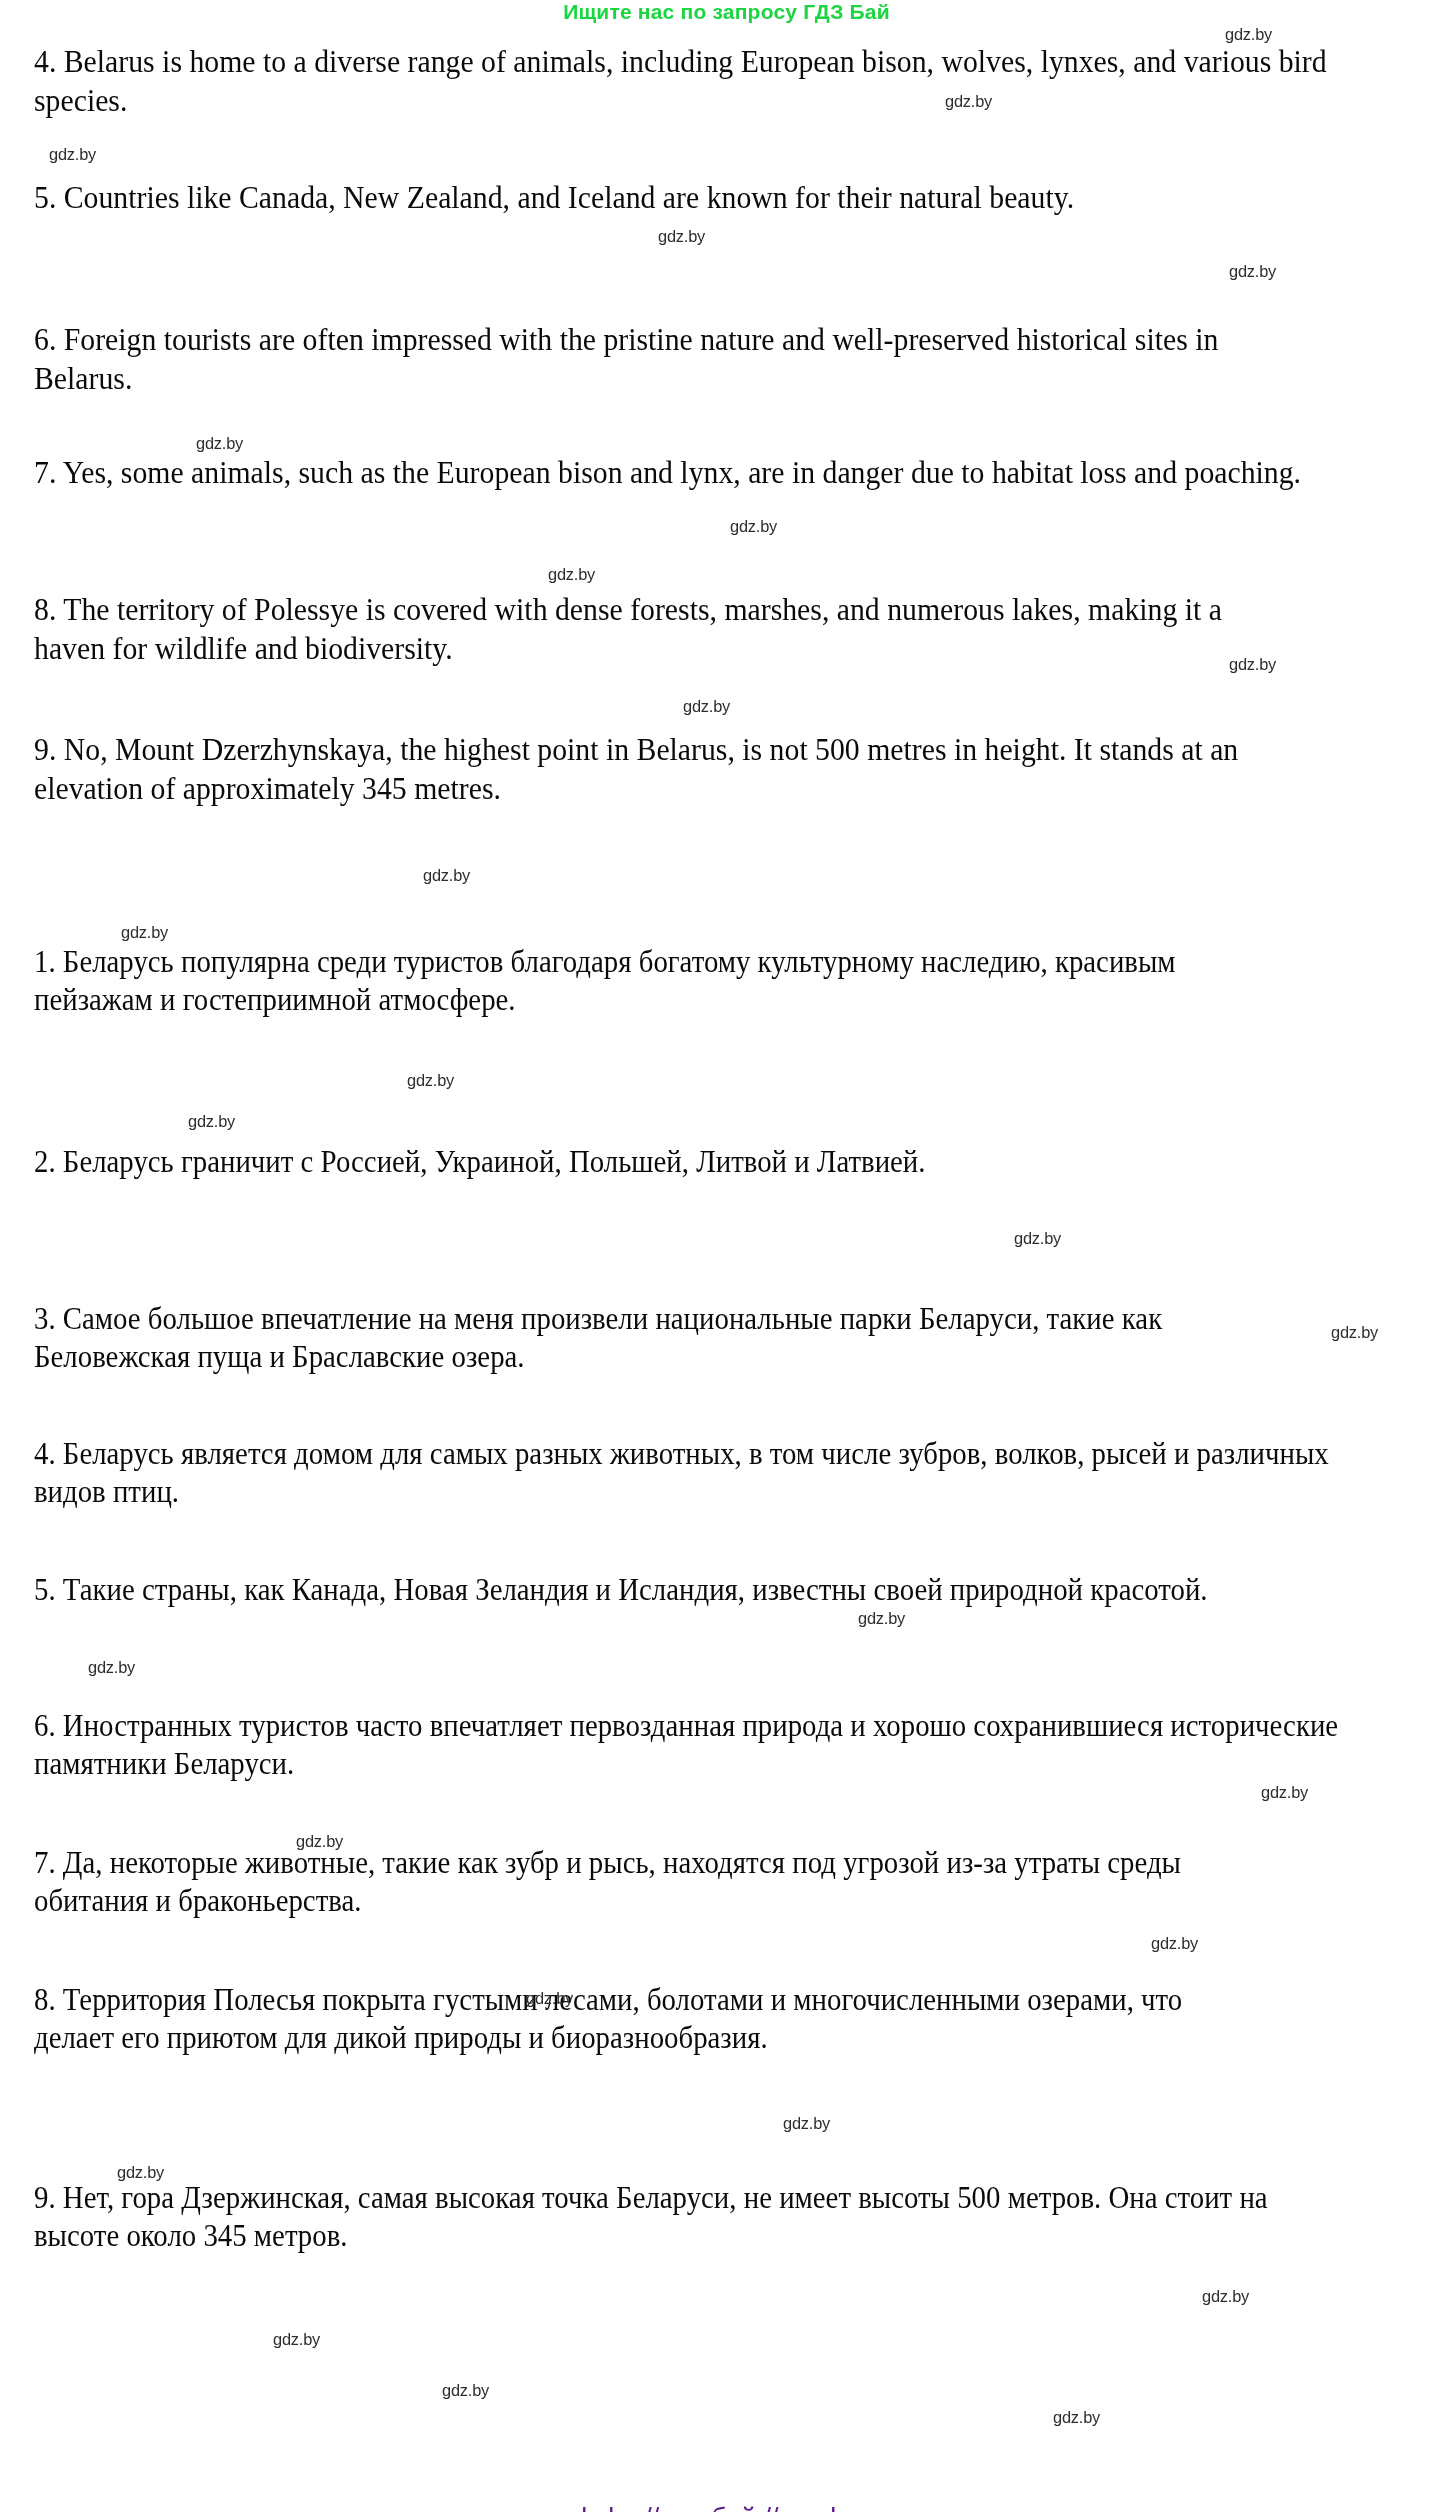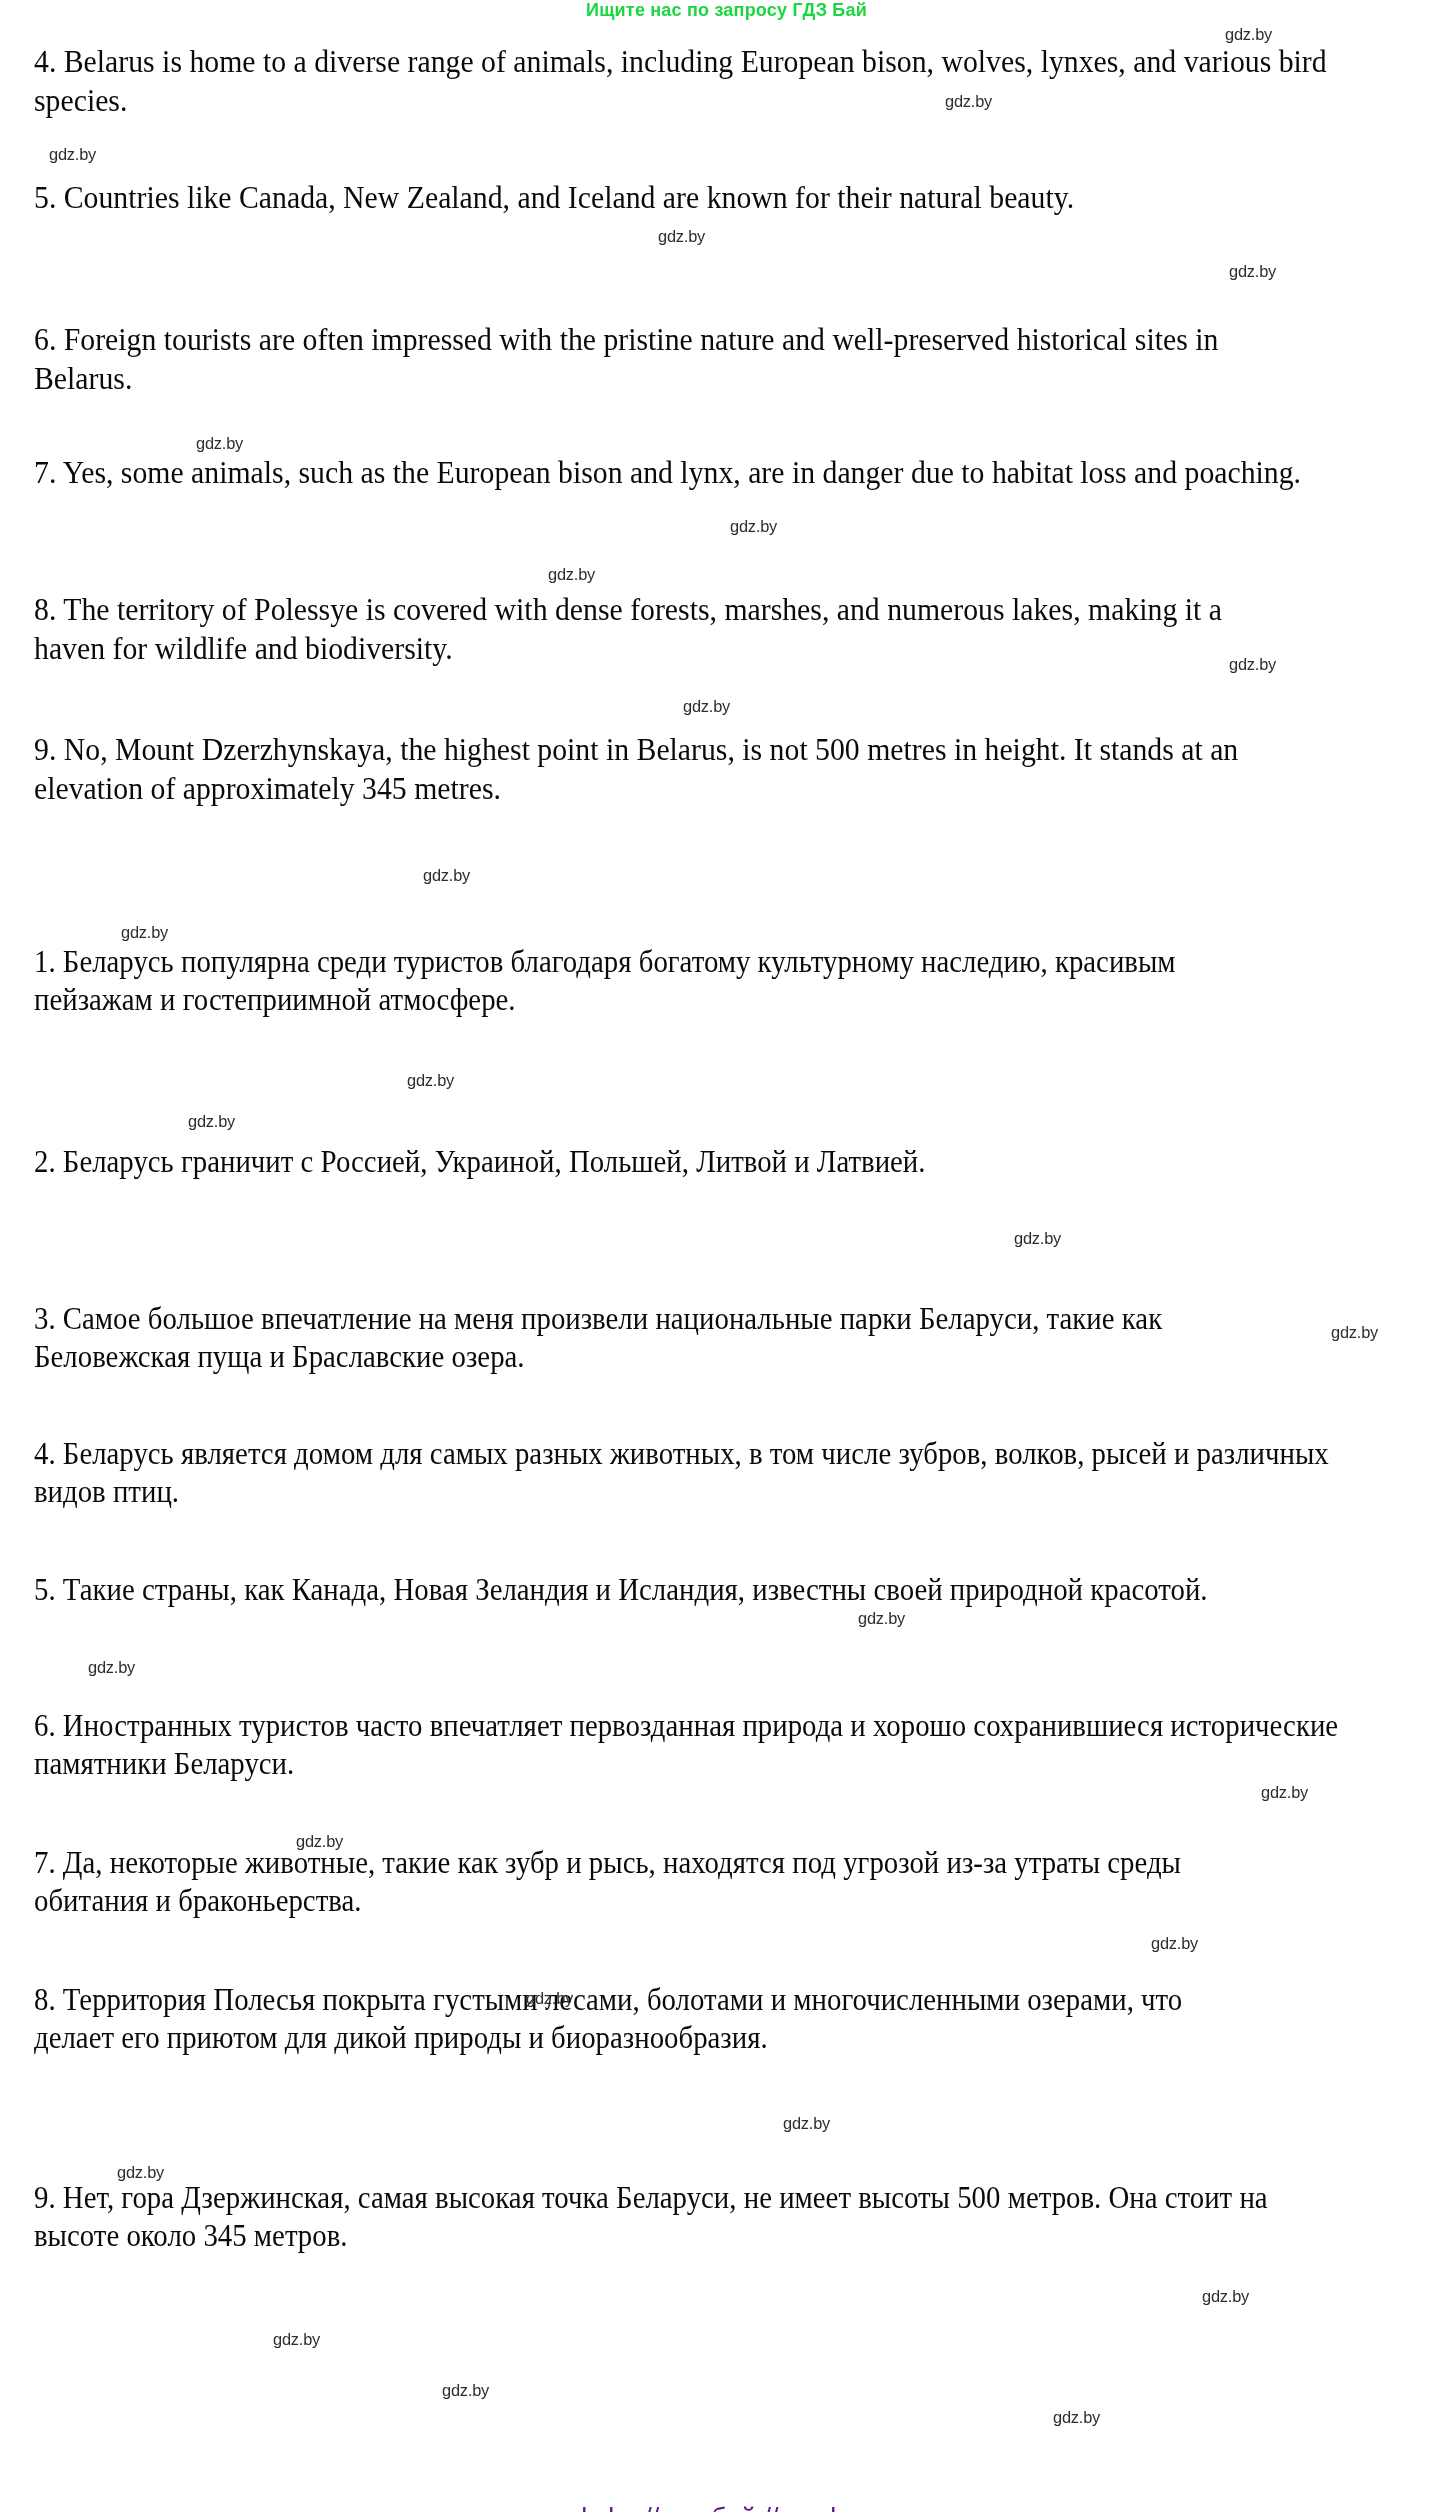--- a/index.html
+++ b/index.html
@@ -18,21 +18,21 @@
 
   
   .site-header {
     position: absolute;
     top: 0px;
     left: 0;
     width: 1453px;
     text-align: center;
     font-family: "Liberation Sans", sans-serif;
     font-weight: bold;
-    font-size: 18px;
+    font-size: 21px;
     color: #1bd641;
     letter-spacing: 0.2px;
     white-space: nowrap;
   }
 
   
   .sheet {
     position: absolute;
     top: 0;
     left: 0;

